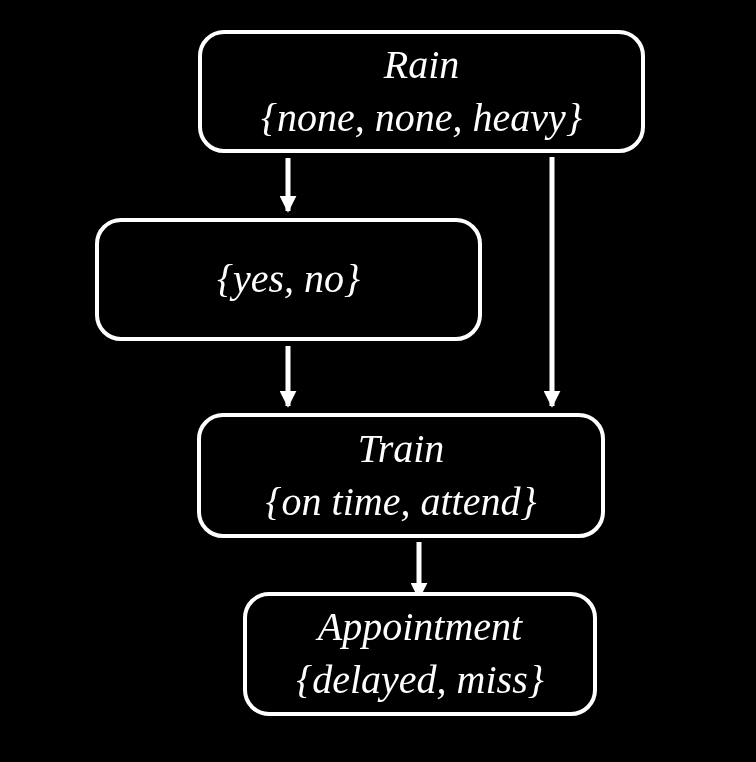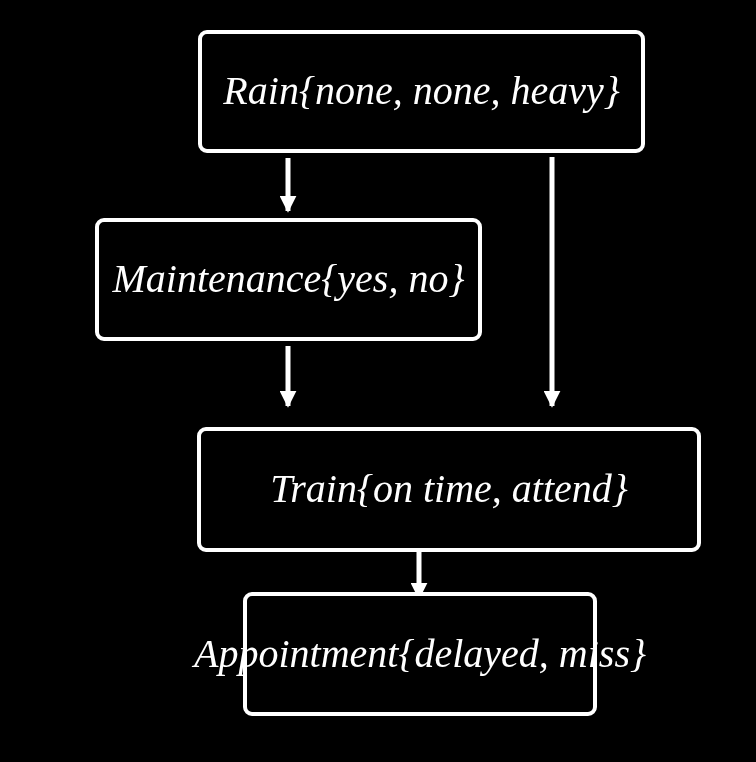--- a/index.html
+++ b/index.html
@@ -19,39 +19,39 @@
     position: absolute;
     left: 0;
     top: 0;
     width: 756px;
     height: 762px;
   }
   .node {
     position: absolute;
     box-sizing: border-box;
     border: 4px solid #ffffff;
-    border-radius: 9px;
+    border-radius: 26px;
     background: #000000;
     display: flex;
-    flex-direction: row;
+    flex-direction: column;
     align-items: center;
     justify-content: center;
     text-align: center;
   }
   .node-label, .node-domain {
     font-style: italic;
     color: #ffffff;
     font-size: 40px;
     line-height: 1.32;
     white-space: nowrap;
   }
   
   #node-rain        { left: 198px; top: 30px;  width: 447px; height: 123px; }
   #node-maintenance { left: 95px;  top: 218px; width: 387px; height: 123px; }
-  #node-train       { left: 197px; top: 427px; width: 504px; height: 125px; }
+  #node-train       { left: 197px; top: 413px; width: 408px; height: 125px; }
   #node-appointment { left: 243px; top: 592px; width: 354px; height: 124px; }
 </style>
 </head>
 <body>
 
 <div class="canvas">
 
   <svg class="edges-layer" width="756" height="762" viewBox="0 0 756 762" xmlns="http://www.w3.org/2000/svg">
     <defs>
       <marker id="arrowhead" viewBox="0 0 10 10" refX="9" refY="5" markerWidth="17" markerHeight="17" markerUnits="userSpaceOnUse" orient="auto-start-reverse">
@@ -63,21 +63,20 @@
     <line x1="552" y1="157" x2="552" y2="406" stroke="#ffffff" stroke-width="5" marker-end="url(#arrowhead)"></line>
     <line x1="419" y1="542" x2="419" y2="598" stroke="#ffffff" stroke-width="5" marker-end="url(#arrowhead)"></line>
   </svg>
 
   <div class="node" id="node-rain">
     <span class="node-label">Rain</span>
     <span class="node-domain">{none, none, heavy}</span>
   </div>
 
   <div class="node" id="node-maintenance">
-    <span class="node-label">Maintenance</span>
     <span class="node-domain">{yes, no}</span>
   </div>
 
   <div class="node" id="node-train">
     <span class="node-label">Train</span>
     <span class="node-domain">{on time, attend}</span>
   </div>
 
   <div class="node" id="node-appointment">
     <span class="node-label">Appointment</span>

